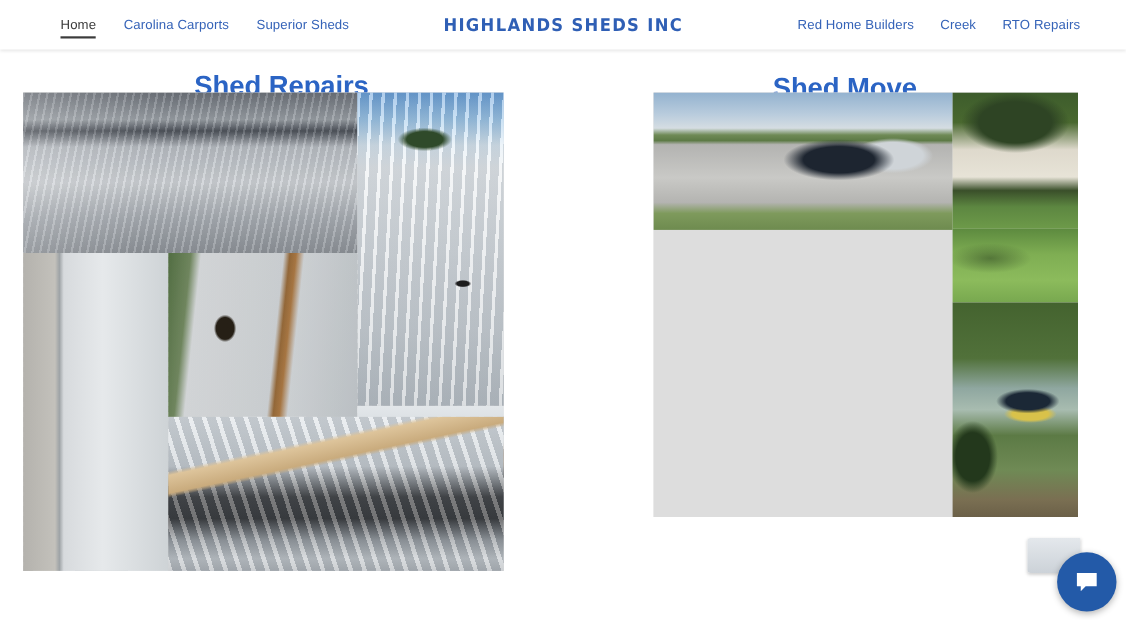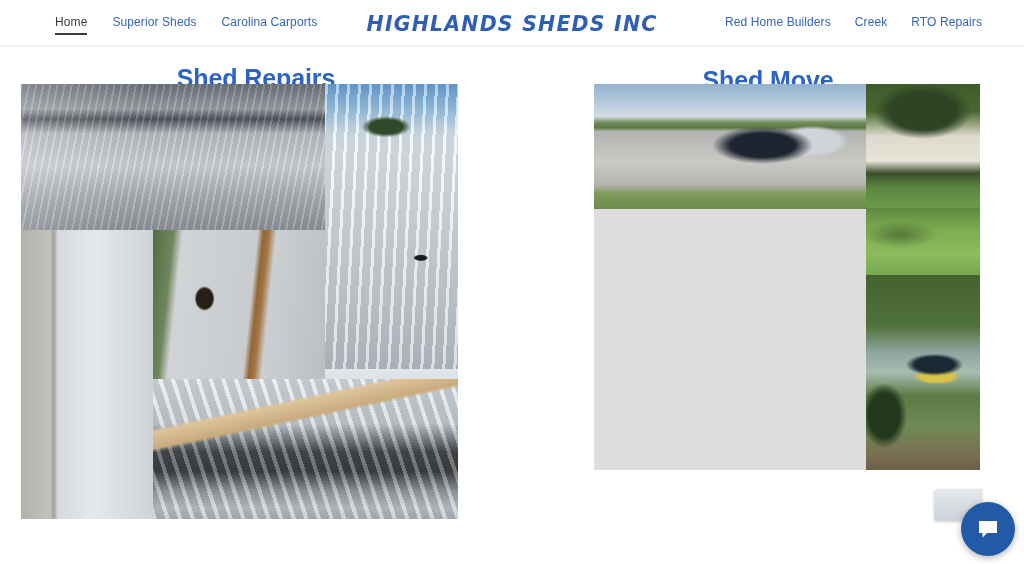--- a/index.html
+++ b/index.html
@@ -65,26 +65,25 @@
     background: #3b3b3b;
   }
 
   .brand-logo {
     position: absolute;
     left: 50%;
     top: 50%;
     transform: translate(-50%, -50%);
     font-family: "DejaVu Sans", sans-serif;
     font-weight: bold;
-    font-size: 22px;
+    font-size: 16px;
     letter-spacing: 1.3px;
     color: #2f5fb5;
     white-space: nowrap;
     transform-origin: center;
-    font-style: italic;
   }
   .brand-logo span { display: inline-block; transform: scaleX(0.93); }
 
   
   .page-body {
     position: relative;
     width: 1024px;
     height: 519px;
     background: #ffffff;
   }
@@ -314,22 +313,22 @@
         #8f9499 80%, #c2c7cb 92%, #aeb3b8 100%);
   }
 </style>
 </head>
 <body>
 
 <header class="site-header">
 
   <nav class="nav-left">
     <a class="nav-link active" href="#">Home</a>
+    <a class="nav-link" href="#">Carolina Carports</a>
     <a class="nav-link" href="#">Superior Sheds</a>
-    <a class="nav-link" href="#">Carolina Carports</a>
   </nav>
 
   <div class="brand-logo">
     <span>HIGHLANDS SHEDS INC</span>
   </div>
 
   <nav class="nav-right">
     <a class="nav-link" href="#">Red Home Builders</a>
     <a class="nav-link" href="#">Creek</a>
     <a class="nav-link" href="#">RTO Repairs</a>

